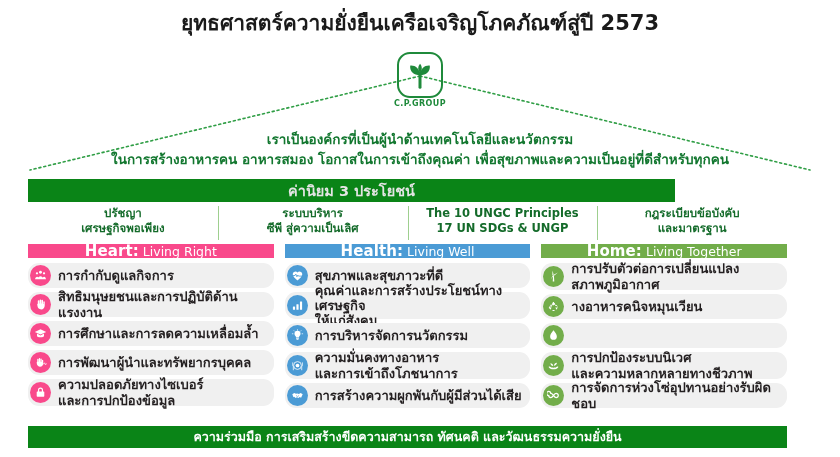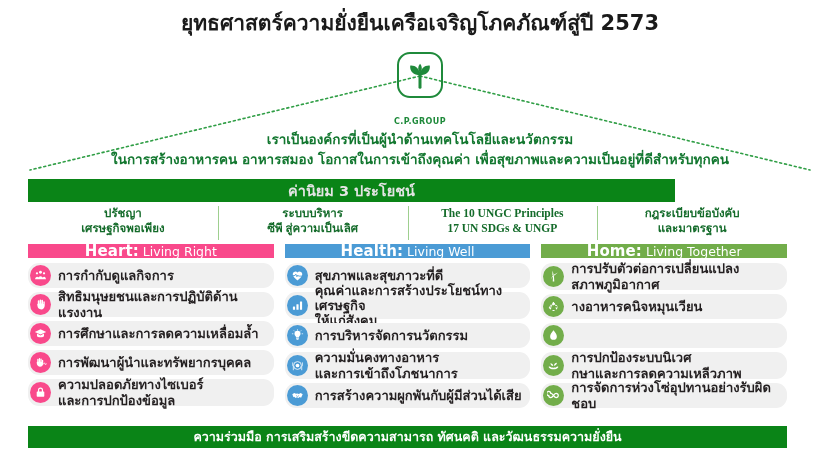--- a/index.html
+++ b/index.html
@@ -54,21 +54,21 @@
     position: relative;
   }
   .logo-glyph {
     position: absolute;
     left: 0; top: 0; right: 0; bottom: 0;
     display: flex;
     align-items: center;
     justify-content: center;
   }
   .logo-caption {
-    margin-top: 19px;
+    margin-top: 1px;
     font-size: 8px;
     font-weight: bold;
     color: #1f8a3b;
     letter-spacing: 0.4px;
   }
 
   
   #tent {
     position: absolute;
     left: 0;
@@ -131,21 +131,21 @@
   }
   .subpillar + .subpillar::before {
     content: "";
     position: absolute;
     left: 0;
     top: 0px;
     bottom: 0px;
     width: 1px;
     background: #9ecf8f;
   }
-  .subpillar .ln { display: block; font-family: Liberation Serif, serif; }
+  .subpillar .ln { display: block; }
 
   
   #pillars {
     position: absolute;
     left: 28px;
     top: 244px;
     width: 759px;
     height: 172px;
     display: flex;
     gap: 11px;
@@ -461,21 +461,21 @@
           </div>
           <div class="row-item two-line">
             <span class="icon-circle" style="background: rgb(114, 173, 74);">
               <svg width="13" height="13" viewBox="0 0 24 24" fill="#ffffff">
                 <path d="M11.6 12.6c-.4-2.7-2.5-4.5-5.4-4.7.3 2.9 2.3 4.8 5 5.1zM12.8 12.3c.3-3 2.5-5.1 5.6-5.3-.3 3.1-2.6 5.2-5.5 5.4z"></path>
                 <path d="M3 14.6c1.4 2.6 4.6 4.4 9 4.4s7.6-1.8 9-4.4c-.7-.9-1.8-.8-2.6-.2-1.4 1-3.4 1.6-6.4 1.6s-5-.6-6.4-1.6c-.8-.6-1.9-.7-2.6.2z"></path>
               </svg>
             </span>
             <span class="row-label">
               <span class="ln">การปกป้องระบบนิเวศ</span>
-              <span class="ln">กษาและการลดความเหลีวภาพ</span>
+              <span class="ln">และความหลากหลายทางชีวภาพ</span>
             </span>
           </div>
           <div class="row-item">
             <span class="icon-circle" style="background: rgb(114, 173, 74);">
               <svg width="13" height="13" viewBox="0 0 24 24" fill="#ffffff">
                 <path d="M7 8.2A3.8 3.8 0 103.2 12 3.8 3.8 0 007 15.8c2.6 0 3.7-2.1 5-3.8 1.3-1.7 2.4-3.8 5-3.8a3.8 3.8 0 110 7.6c-2.6 0-3.7-2.1-5-3.8-1.3-1.7-2.4-3.8-5-3.8z" fill="none" stroke="#ffffff" stroke-width="2.3" stroke-linecap="round"></path>
               </svg>
             </span>
             <span class="row-label">
               <span class="ln">การจัดการห่วงโซ่อุปทานอย่างรับผิดชอบ</span>

